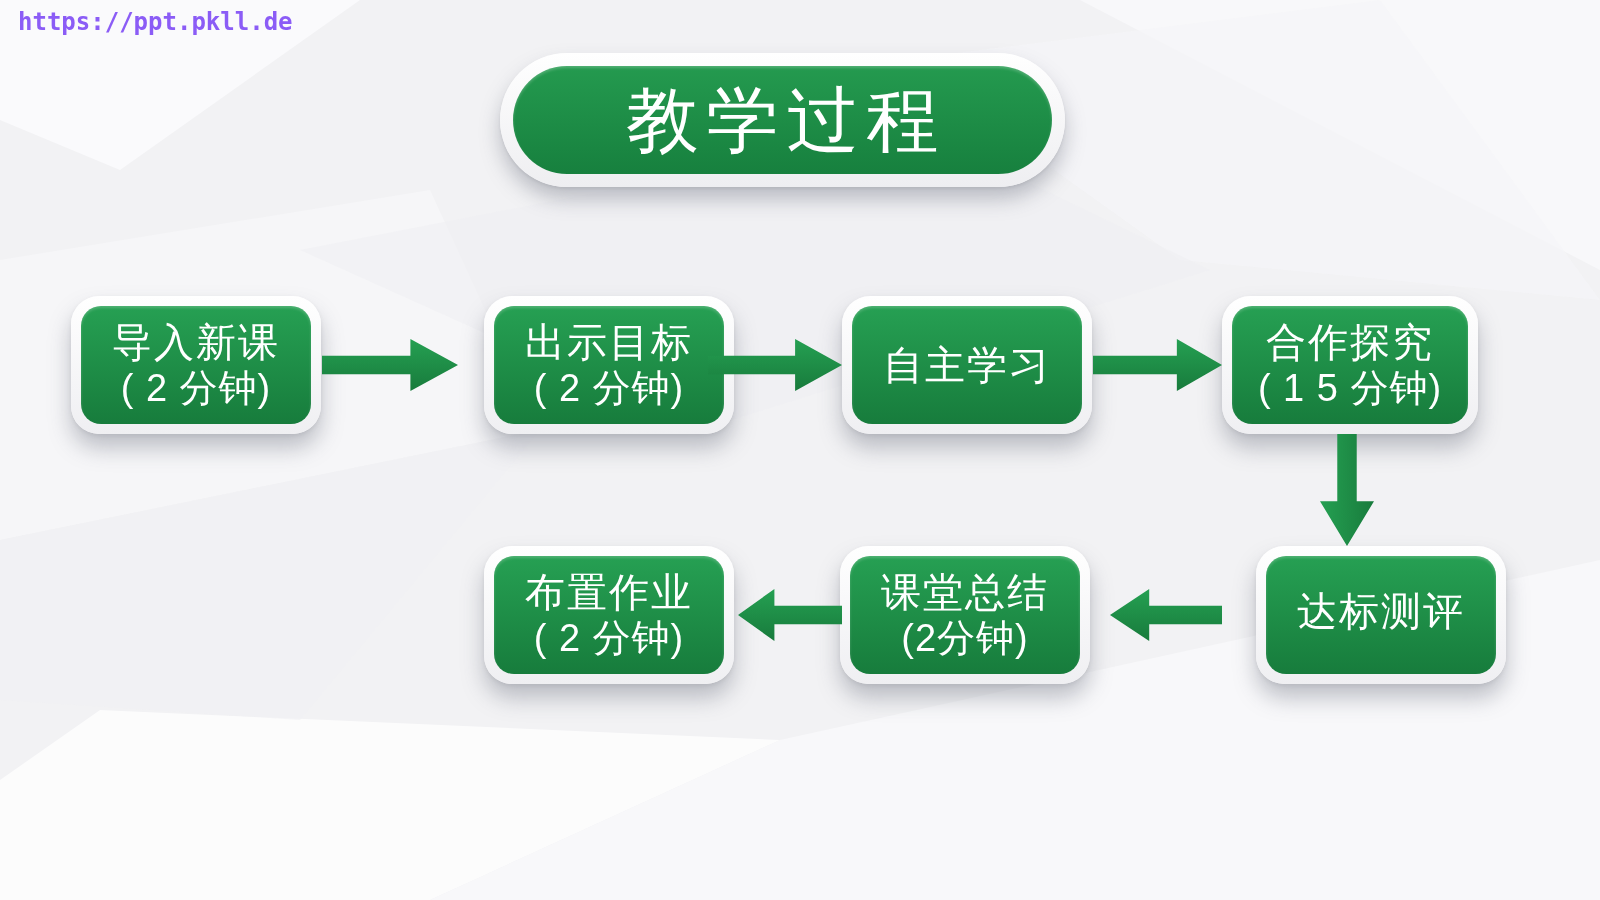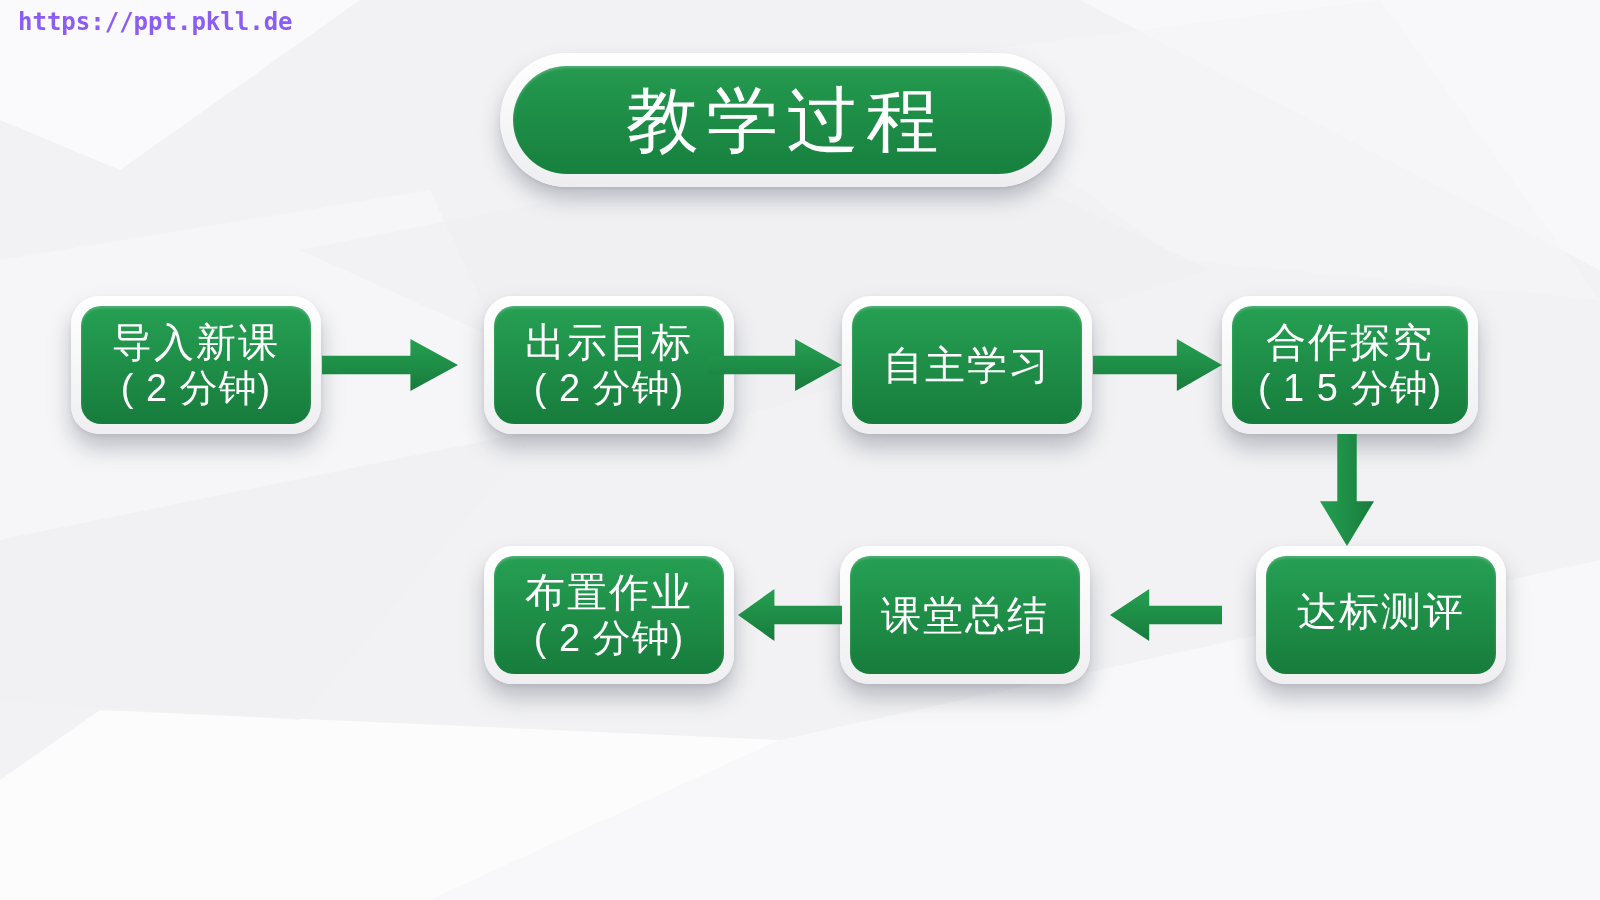--- a/index.html
+++ b/index.html
@@ -117,20 +117,21 @@
 
   <div class="node" style="left:1256px;top:546px;font-family:Liberation Mono, monospace;">
     <div class="node-inner">
       <div class="node-line1">达标测评</div>
     </div>
   </div>
 
   <div class="node" style="left:840px;top:546px;">
     <div class="node-inner">
       <div class="node-line1">课堂总结</div>
+      <div class="node-line2">(2分钟)</div>
     </div>
   </div>
 
   <div class="node" style="left:484px;top:546px;">
     <div class="node-inner">
       <div class="node-line1">布置作业</div>
       <div class="node-line2">( 2 分钟)</div>
     </div>
   </div>
 

